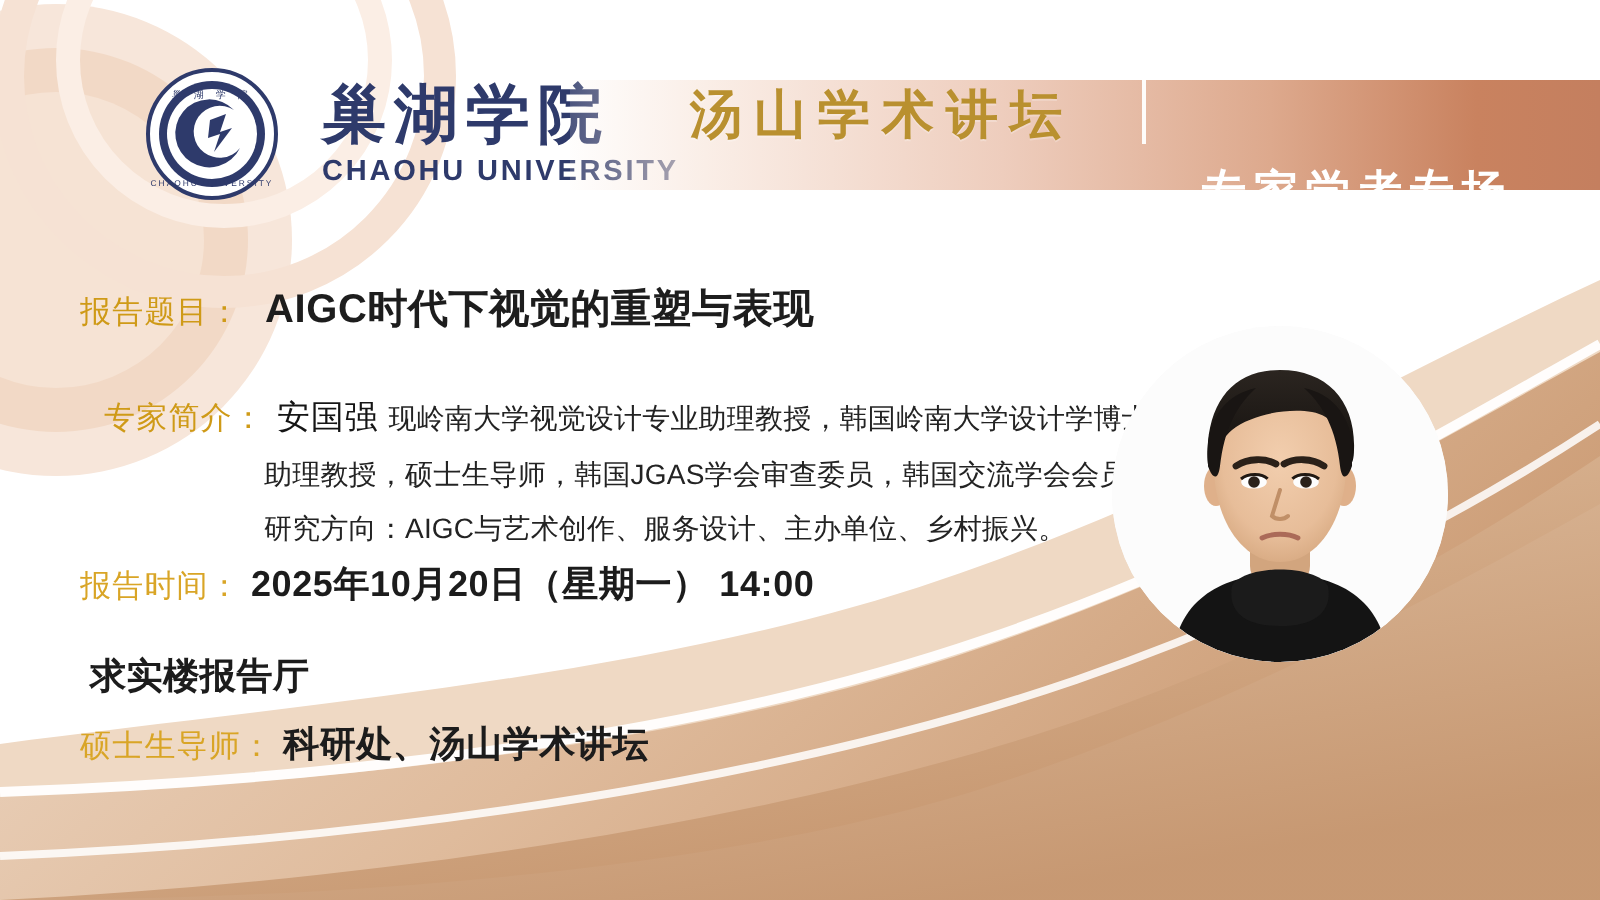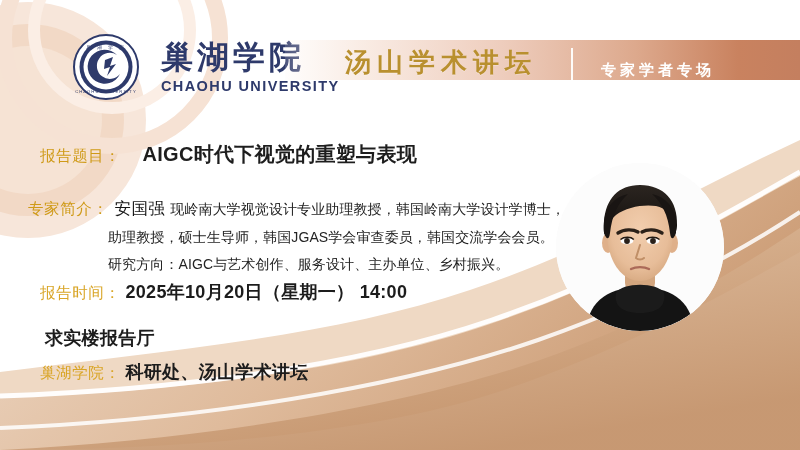--- a/index.html
+++ b/index.html
@@ -31,66 +31,67 @@
     font-size:32px; font-weight:700; color:#2e3a6b;
     letter-spacing:4px; line-height:1.12;
   }
   .logo-en {
     font-size:14.5px; font-weight:700; color:#2e3a6b;
     letter-spacing:1.4px; line-height:1.2; margin-top:2px;
   }
 
   .ribbon {
     position:absolute; left:285px; top:40px;
-    width:515px; height:40px;
+    width:515px; height:55px;
     background:linear-gradient(to right,
       rgba(252,243,238,0.15) 0%,
       rgba(248,231,221,0.75) 14%,
       #eecdbd 42%,
       #dda98d 68%,
       #c9825f 88%,
       #c47f5f 100%);
-    display:flex; align-items:flex-end;
+    display:flex; align-items:flex-start;
   }
   .ribbon-main {
     margin-left:60px;
     font-family:"DejaVu Serif","Liberation Serif",serif;
     font-size:26px; font-weight:700;
     color:#b9902f;
     letter-spacing:6px;
     text-shadow:0 1px 0 rgba(255,255,255,0.25);
   }
   .ribbon-divider {
     width:2px; height:32px; background:#ffffff;
     margin-left:34px; opacity:.95;
   }
   .ribbon-sub {
     margin-left:28px;
     font-family:Liberation Serif, serif;
-    font-size:15px; font-weight:700; color:#ffffff;
+    font-size:22px; font-weight:700; color:#ffffff;
     letter-spacing:4px;
+    margin-top:41px;
   }
 
   
   .content { position:absolute; left:0; top:0; width:800px; height:376px; }
 
   .row { position:absolute; display:flex; align-items:baseline; }
   .label {
     color:#d9a526; font-size:15.5px; font-weight:500;
     letter-spacing:.6px; white-space:nowrap;
   }
   .label.amber-deep { color:#cf9a17; }
 
   .r-title   { left:40px; top:141px; }
   .r-title .value {
-    margin-left:22px; font-size:20px; font-weight:700; color:#1d1d1d;
+    margin-left:12px; font-size:20px; font-weight:700; color:#1d1d1d;
     letter-spacing:.3px; white-space:nowrap;
   }
 
-  .r-bio { left:28px; top:198px; width:530px; display:block; }
+  .r-bio { left:52px; top:198px; width:530px; display:block; }
   .bio-line { display:flex; align-items:baseline; white-space:nowrap; }
   .bio-line + .bio-line { margin-top:9px; }
   .bio-name {
     margin-left:6px; font-size:16.5px; font-weight:400; color:#151515;
     letter-spacing:.4px;
   }
   .bio-text {
     margin-left:5px; font-size:14px; color:#232323; letter-spacing:.1px;
   }
   .bio-indent { margin-left:80px; font-size:14px; color:#232323; letter-spacing:.1px; }
@@ -213,21 +214,21 @@
     <div class="row r-time">
       <span class="label">报告时间：</span>
       <span class="value">2025年10月20日（星期一） 14:00</span>
     </div>
 
     <div class="row r-place">
       <span class="value">求实楼报告厅</span>
     </div>
 
     <div class="row r-org">
-      <span class="label">巢湖学院：</span>
+      <span class="label">硕士生导师：</span>
       <span class="value">科研处、汤山学术讲坛</span>
     </div>
   </div>
 
   <div class="portrait">
     <svg viewBox="0 0 168 168" xmlns="http://www.w3.org/2000/svg">
       <defs>
         <radialGradient id="skin" cx="0.5" cy="0.42" r="0.62">
           <stop offset="0%" stop-color="#f2ceae"></stop>
           <stop offset="70%" stop-color="#e7bd99"></stop>

